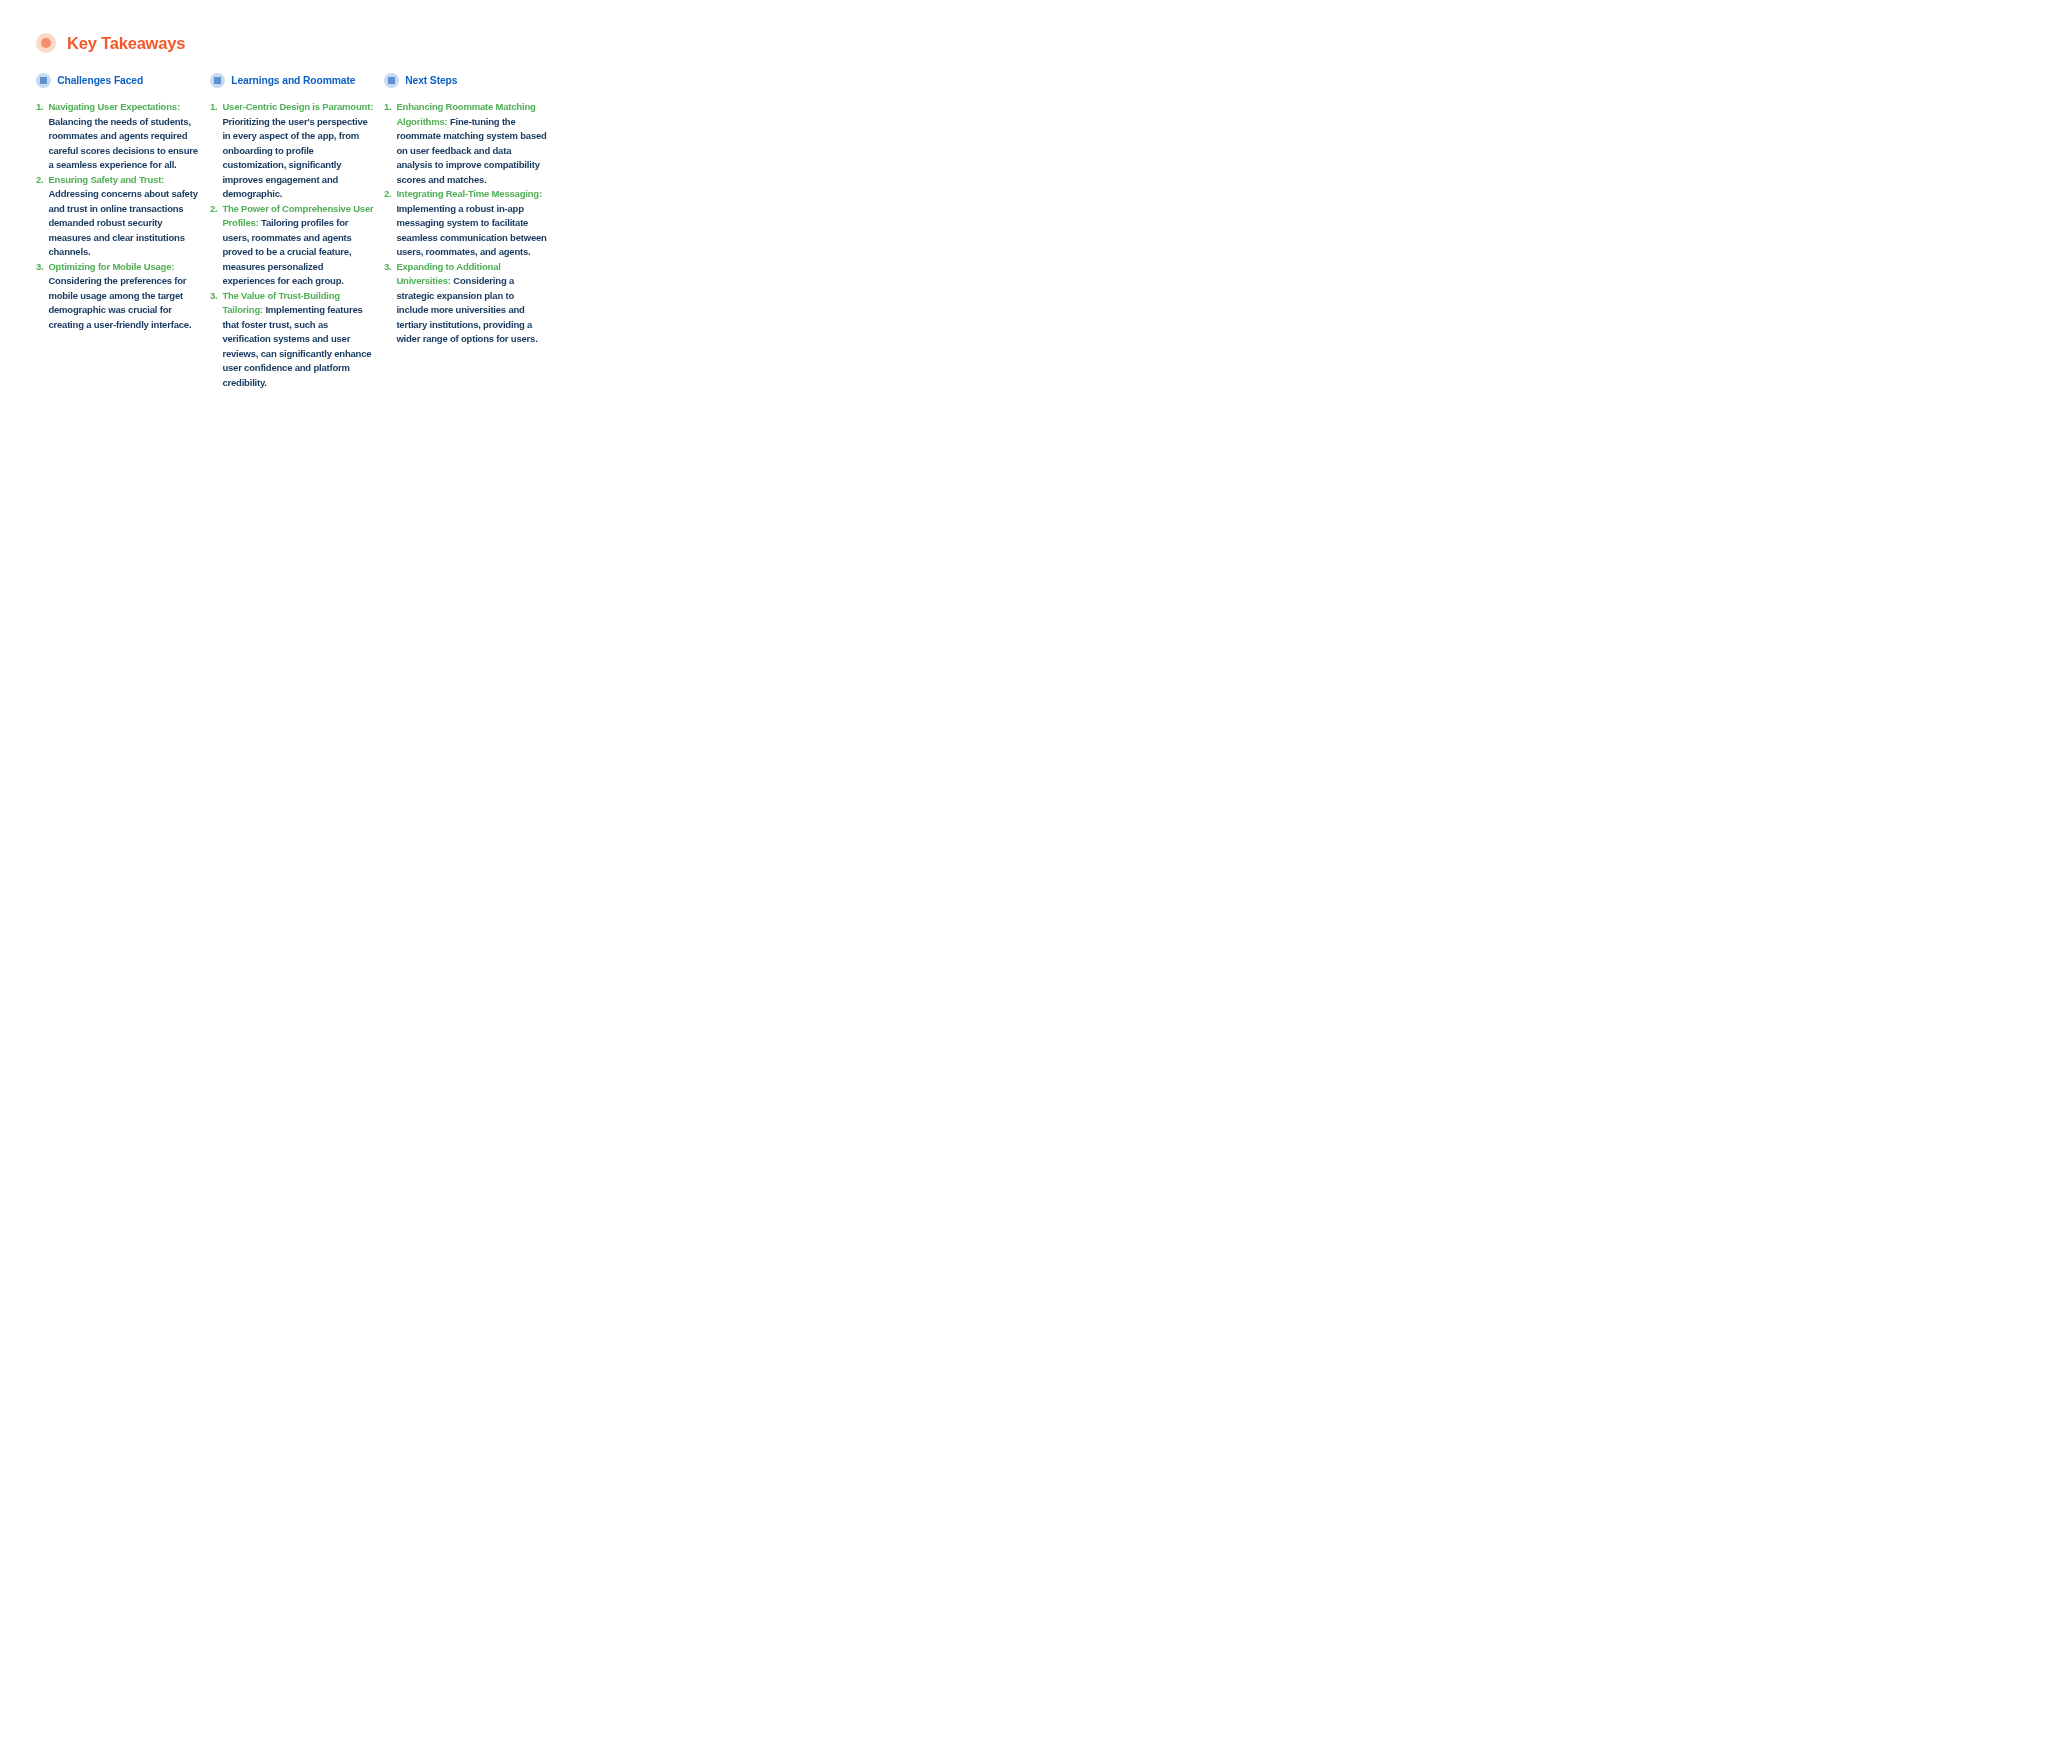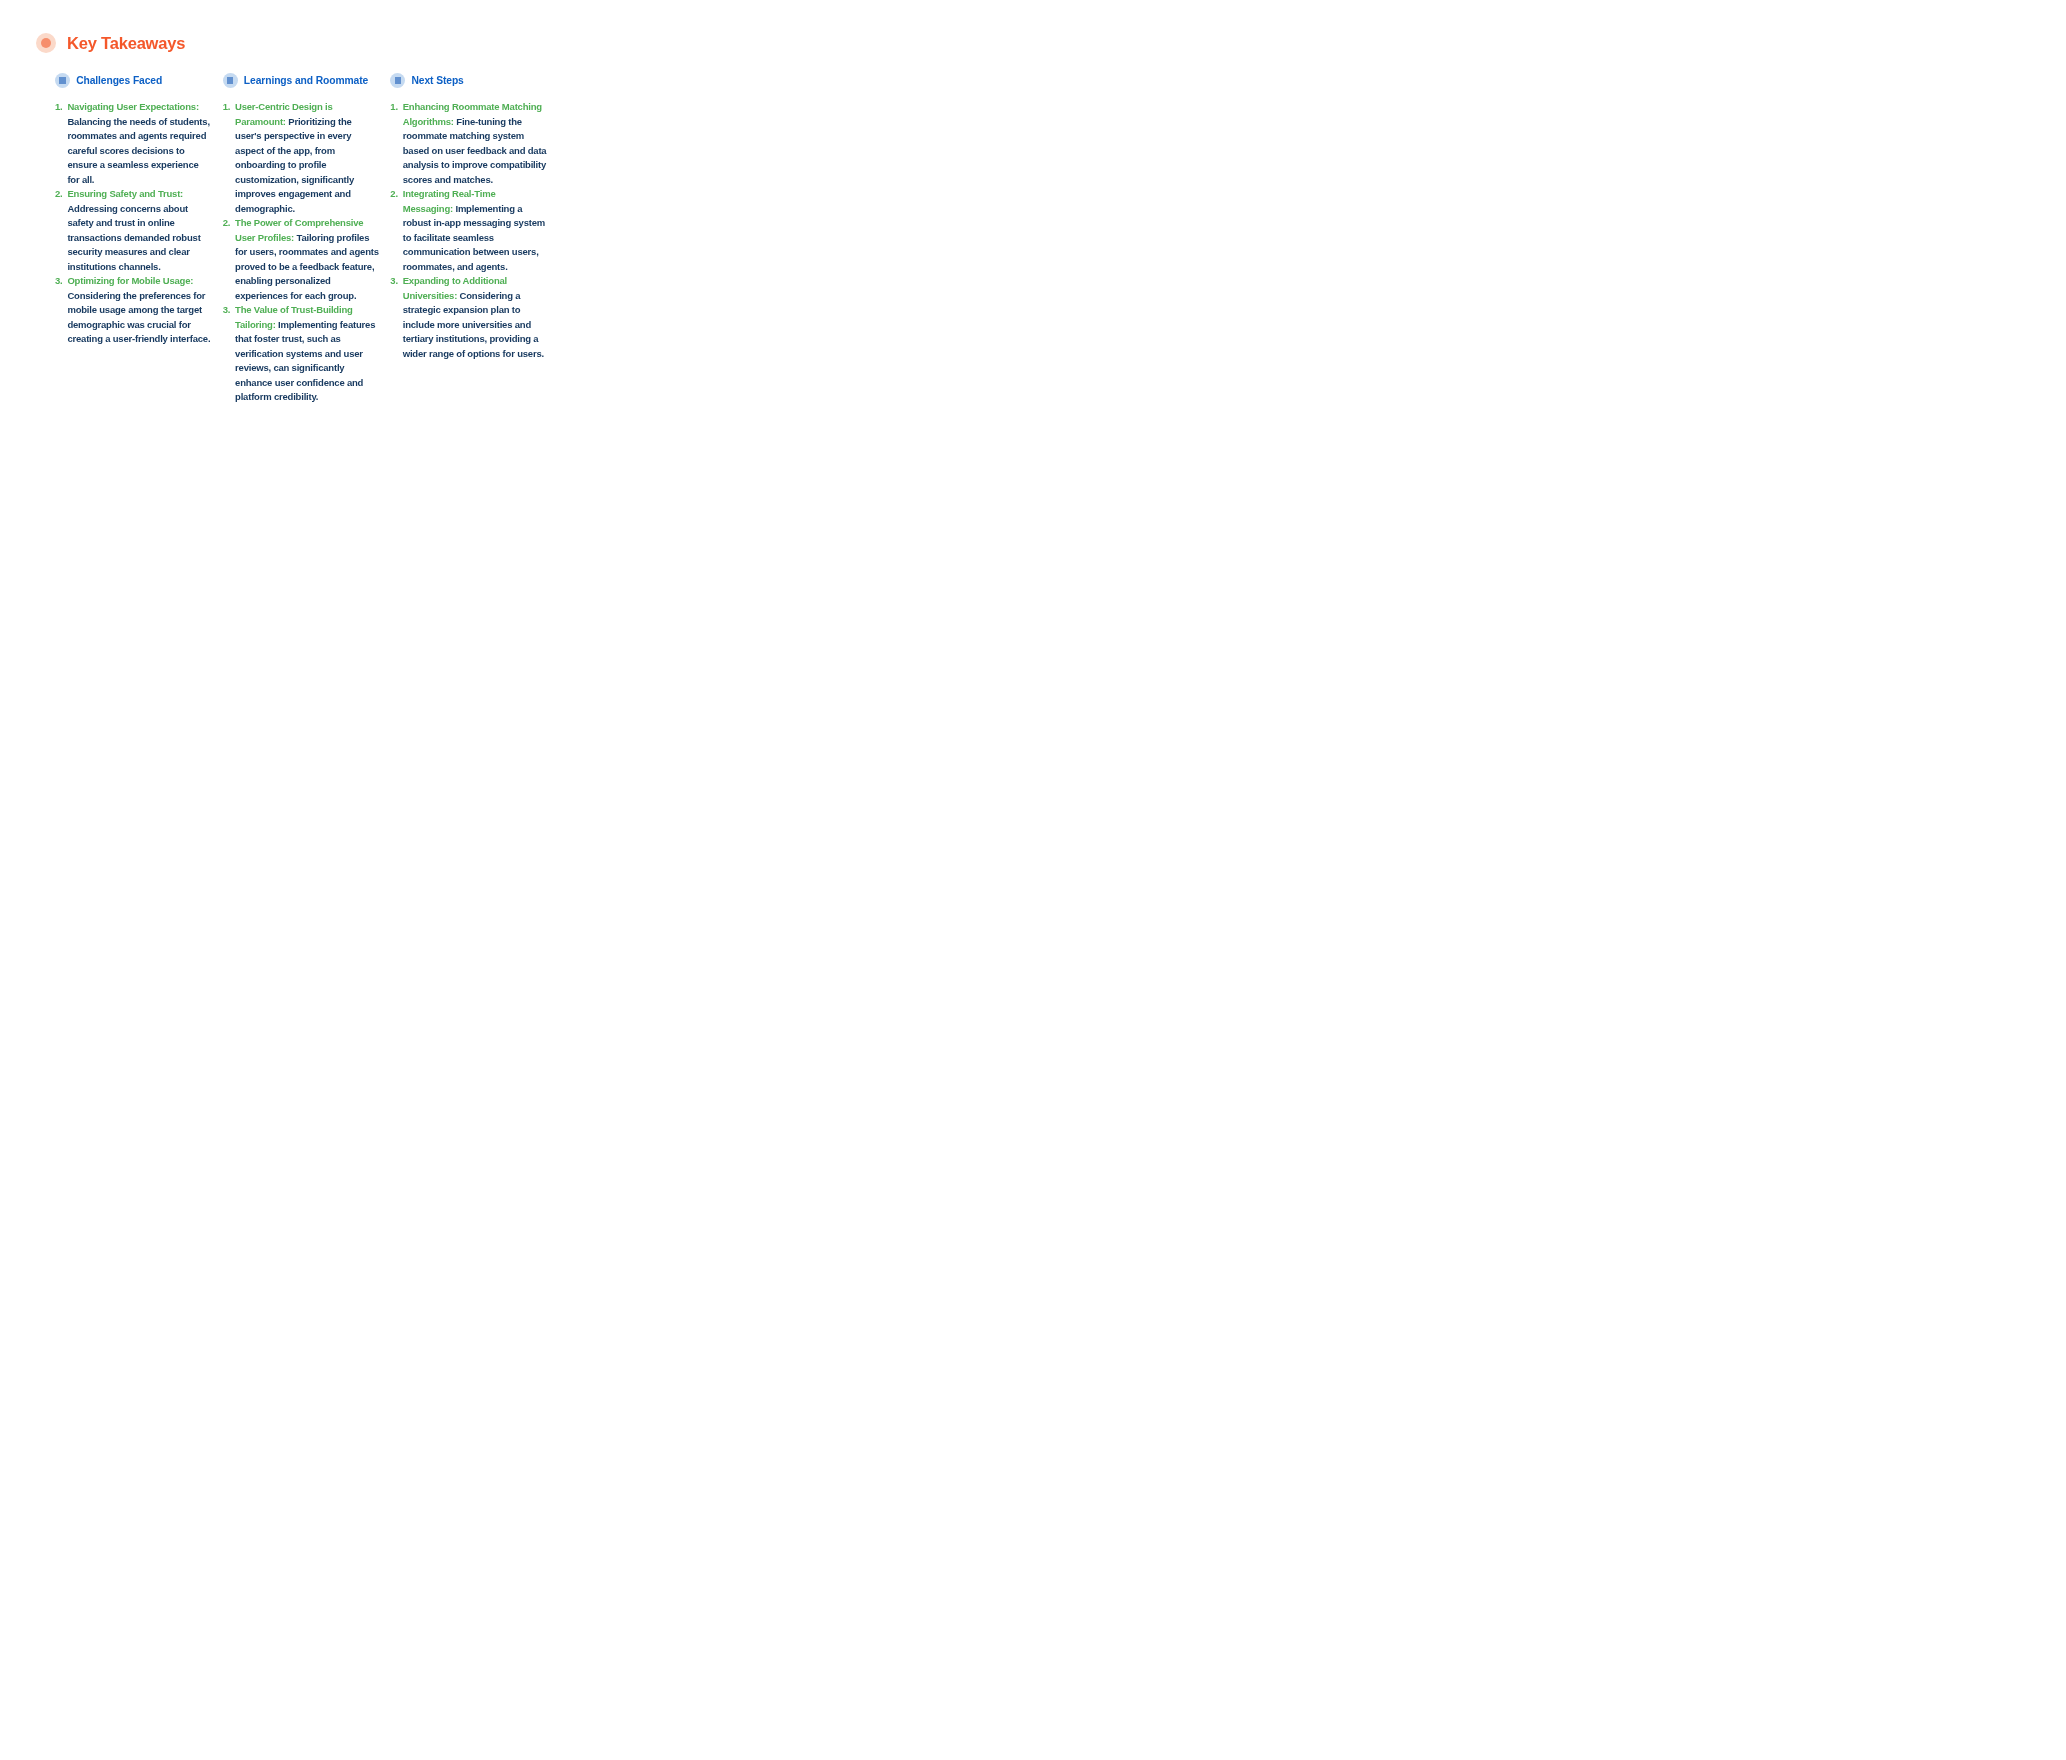--- a/index.html
+++ b/index.html
@@ -47,21 +47,20 @@
     letter-spacing: -0.2px;
     color: #f4582b;
     white-space: nowrap;
   }
   
   .columns {
     display: grid;
     grid-template-columns: 1fr 1fr 1fr;
     column-gap: 10px;
     margin-top: 20px;
-    margin-left: 19px;
   }
   .col-header {
     display: flex;
     align-items: center;
     gap: 6.2px;
     margin-bottom: 12.4px;
     height: 15px;
   }
   .col-icon {
     flex: 0 0 15px;
@@ -155,21 +154,21 @@
           </span>
         <h2 class="col-title">Learnings and Roommate</h2>
       </div>
       <ol class="takeaway-list">
         <li class="takeaway-item">
           <span class="item-num">1.</span>
           <p class="item-text"><span class="item-lead">User-Centric Design is Paramount:</span> <span class="item-desc">Prioritizing the user's perspective in every aspect of the app, from onboarding to profile customization, significantly improves engagement and demographic.</span></p>
         </li>
         <li class="takeaway-item">
           <span class="item-num">2.</span>
-          <p class="item-text"><span class="item-lead">The Power of Comprehensive User Profiles:</span> <span class="item-desc">Tailoring profiles for users, roommates and agents proved to be a feedback feature, enabling personalized experiences for each group.</span></p>
+          <p class="item-text"><span class="item-lead">The Power of Comprehensive User Profiles:</span> <span class="item-desc">Tailoring profiles for users, roommates and agents proved to be a crucial feature, measures personalized experiences for each group.</span></p>
         </li>
         <li class="takeaway-item">
           <span class="item-num">3.</span>
           <p class="item-text"><span class="item-lead">The Value of Trust-Building Tailoring:</span> <span class="item-desc">Implementing features that foster trust, such as verification systems and user reviews, can significantly enhance user confidence and platform credibility.</span></p>
         </li>
       </ol>
     </section>
 
     <section class="col">
       <div class="col-header">

